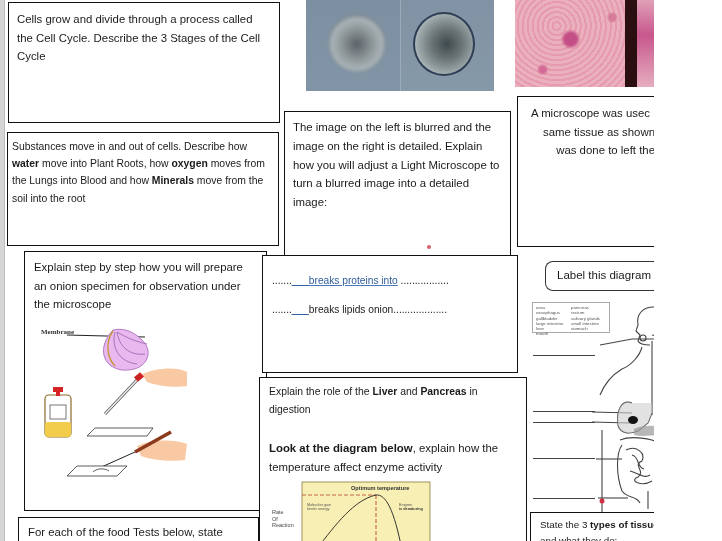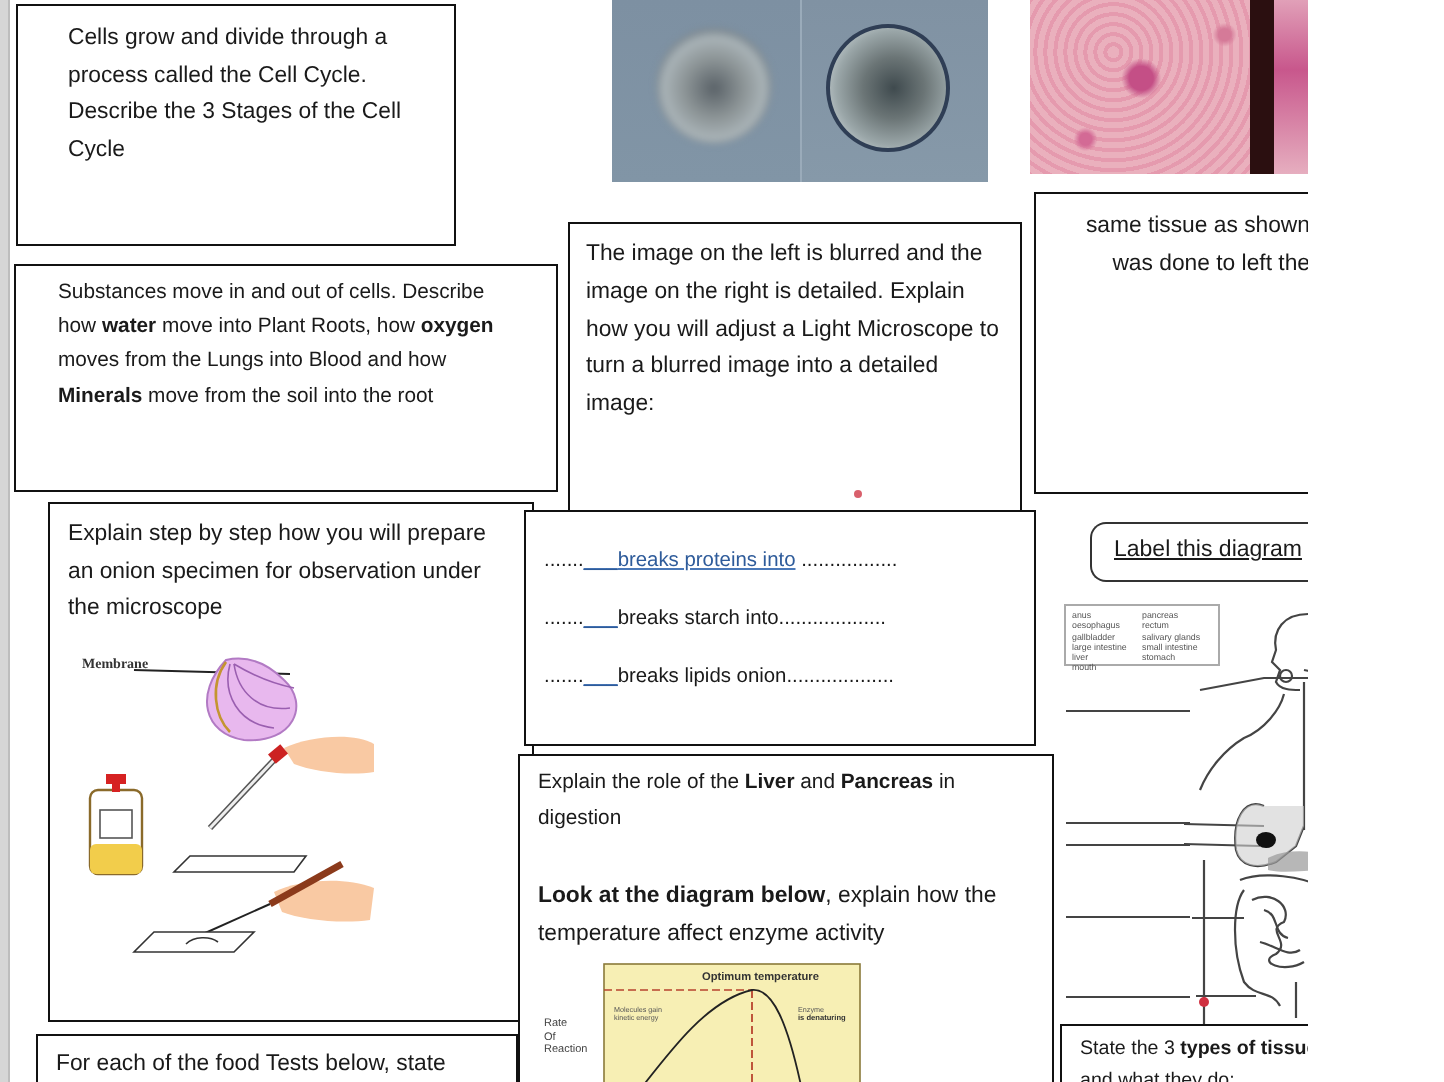--- a/index.html
+++ b/index.html
@@ -38,21 +38,21 @@
     position: absolute; border: 1px solid #aaa; font-size: 4.4px; line-height: 5.3px; color: #555;
     display: grid; grid-template-columns: 1fr 1fr; padding: 2px 3px; box-sizing: border-box;
   }
   .label-line { position: absolute; height: 0; border-top: 1.2px solid #444; }
 </style>
 </head>
 <body>
 
 <div class="page-edge"></div>
 
-<div class="box" style="left:8px; top:2px; width:220px; height:121px; padding:7px 25px;">
+<div class="box" style="left:8px; top:2px; width:272px; height:121px; padding:7px 8px;">
   <p class="qtext">Cells grow and divide through a process called the Cell Cycle. Describe the 3 Stages of the Cell Cycle</p>
 </div>
 
 <div class="photo cell-photo" style="left:306px; top:0; width:188px; height:91px;">
   <div style="position:absolute; left:0; top:0; width:94px; height:91px; background:linear-gradient(180deg,#7d90a2,#8195a6);">
     <div class="cell" style="left:22px; top:14px; width:58px; height:58px; background:radial-gradient(circle at 50% 52%, #5a6268 0%, #8c9496 35%, #a9b3b7 60%, #5f6b75 78%, #7d90a2 90%); filter:blur(1.6px);"></div>
   </div>
   <div style="position:absolute; left:94px; top:0; width:94px; height:91px; background:linear-gradient(180deg,#8092a3,#8699a9); border-left:1px solid #9aabba;">
     <div class="cell" style="left:12px; top:12px; width:58px; height:60px; border:2px solid #2f3e55; background:radial-gradient(circle at 55% 50%, #3f4a4e 0%, #6b7576 35%, #9aa6a8 65%, #c6cfd2 85%);"></div>
   </div>
@@ -61,33 +61,34 @@
 <div class="photo tissue-photo" style="left:515px; top:0; width:139px; height:87px; background:
        radial-gradient(circle at 40% 45%, #c44f86 0 6px, transparent 10px),
        radial-gradient(circle at 20% 80%, #d36a95 0 3px, transparent 6px),
        radial-gradient(circle at 70% 20%, #d57a98 0 3px, transparent 6px),
        repeating-radial-gradient(circle at 30% 30%, #eab0bd 0 3px, #e59aae 3px 5px),
        #eaa9b8;">
   <div style="position:absolute; left:110px; top:0; width:12px; height:87px; background:#2b0f10;"></div>
   <div style="position:absolute; left:122px; top:0; width:17px; height:87px; background:linear-gradient(180deg,#e1a0b8,#c8578c 40%,#e6aebf);"></div>
 </div>
 
-<div class="box" style="left:7px; top:132px; width:272px; height:114px; padding:5px 21px;">
+<div class="box" style="left:7px; top:132px; width:272px; height:114px; padding:5px 4px;">
   <p class="qtext-sm">
     <span>Substances move in and out of cells. Describe how </span><b>water</b><span> move into Plant Roots, how </span><b>oxygen</b><span> moves from the Lungs into Blood and how </span><b>Minerals</b><span> move from the soil into the root</span>
   </p>
 </div>
 
 <div class="box" style="left:284px; top:100px; width:227px; height:146px; padding:6px 8px;margin-top:11px;">
   <p class="qtext" style="line-height:18.8px;">The image on the left is blurred and the image on the right is detailed. Explain how you will adjust a Light Microscope to turn a blurred image into a detailed image:</p>
   <div class="red-dot" style="left:142px; top:133px;"></div>
 </div>
 
 <div class="box" style="left:517px; top:96px; width:160px; height:151px; padding:7px 0 0 0;">
   <div style="width:137px; text-align:right; font-size:11.4px; line-height:18.5px; white-space:nowrap;">
+    <div style="text-align:left; padding-left:13px;">A microscope was usec</div>
     <div>same tissue as shown</div>
     <div>was done to left the</div>
   </div>
 </div>
 
 <div class="box" style="left:24px; top:251px; width:243px; height:260px; padding:6px 9px;">
   <p class="qtext">Explain step by step how you will prepare an onion specimen for observation under the microscope</p>
 
   <svg width="160" height="160" viewBox="0 0 160 160" style="position:absolute; left:12px; top:70px;">
     <text x="4" y="12" font-size="7" font-family="Liberation Serif, serif" font-weight="bold" fill="#333">Membrane</text>
@@ -116,23 +117,20 @@
     <line x1="98" y1="130" x2="134" y2="110" stroke="#8b3a1b" stroke-width="3.5"></line>
     <line x1="60" y1="147" x2="98" y2="130" stroke="#222" stroke-width="1"></line>
     <polygon points="30,154 80,154 90,144 40,144" fill="#fff" stroke="#333" stroke-width="0.8"></polygon>
     <path d="M56 150 C60 146 68 146 72 149" fill="none" stroke="#333" stroke-width="0.8"></path>
   </svg>
 </div>
 
 <div class="box" style="left:262px; top:255px; width:256px; height:118px; padding:6px 9px;">
   <div style="font-size:10.2px; line-height:14px; margin-top:12px;">
     <span>.......</span><span class="uline">___</span><span class="uline">breaks proteins into</span> <span>.................</span>
-  </div>
-  <div style="font-size:10.2px; line-height:14px; margin-top:15px;">
-    <span>.......</span><span class="uline">___</span><span>breaks starch into</span><span>...................</span>
   </div>
   <div style="font-size:10.2px; line-height:14px; margin-top:15px;">
     <span>.......</span><span class="uline">___</span><span>breaks lipids onion</span><span>...................</span>
   </div>
 </div>
 
 <div class="box" style="left:259px; top:377px; width:268px; height:170px; padding:5px 9px;">
   <p class="qtext-sm" style="line-height:17.5px;">
     <span>Explain the role of the </span><b>Liver</b><span> and </span><b>Pancreas</b><span> in digestion</span>
   </p>
@@ -149,21 +147,21 @@
       <line x1="104" y1="15" x2="104" y2="70" stroke="#b8442e" stroke-dasharray="4,2" stroke-width="0.9"></line>
       <path d="M44 70 C64 44 82 20 104 15 C114 14 122 30 130 70" fill="none" stroke="#222" stroke-width="0.9"></path>
       <text x="35" y="26" font-size="3.6" fill="#555" font-family="Liberation Sans, sans-serif">Molecules gain</text>
       <text x="35" y="30" font-size="3.6" fill="#555" font-family="Liberation Sans, sans-serif">kinetic energy</text>
       <text x="127" y="26" font-size="3.6" fill="#555" font-family="Liberation Sans, sans-serif">Enzyme</text>
       <text x="127" y="30" font-size="3.8" fill="#333" font-weight="bold" font-family="Liberation Sans, sans-serif">is denaturing</text>
     </svg>
   </div>
 </div>
 
-<div class="label-pill" style="left:545px; top:261px; width:112px; height:30px;text-decoration:underline;">
+<div class="label-pill" style="left:545px; top:261px; width:112px; height:30px;">
   <span>Label this diagram</span>
 </div>
 
 <div class="wordbank" style="left:532px; top:302px; width:78px; height:31px;">
   <span>anus</span>
     <span>pancreas</span>
   <span>oesophagus</span>
     <span>rectum</span>
   <span>gallbladder</span>
     <span>salivary glands</span>

